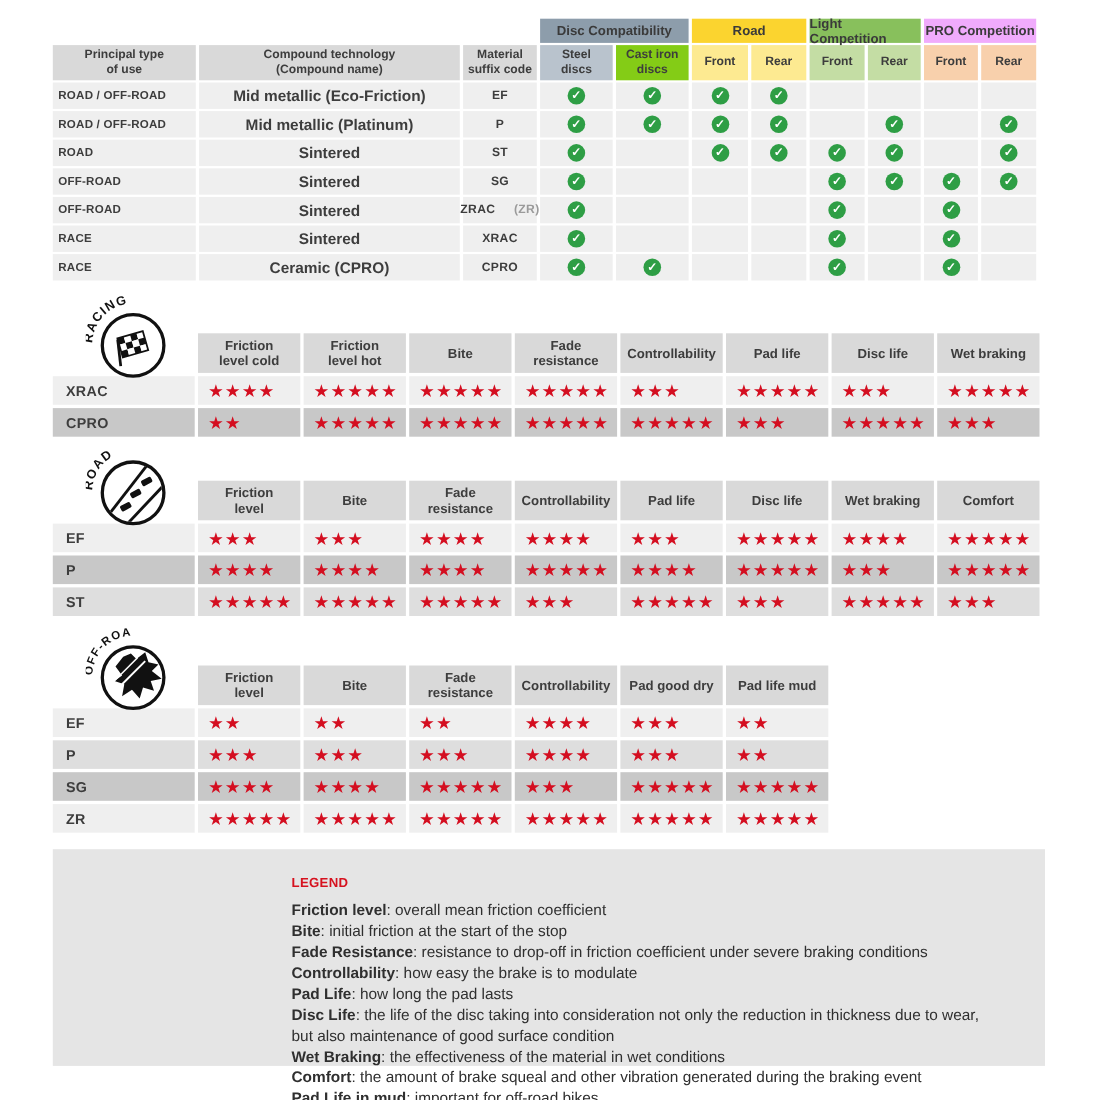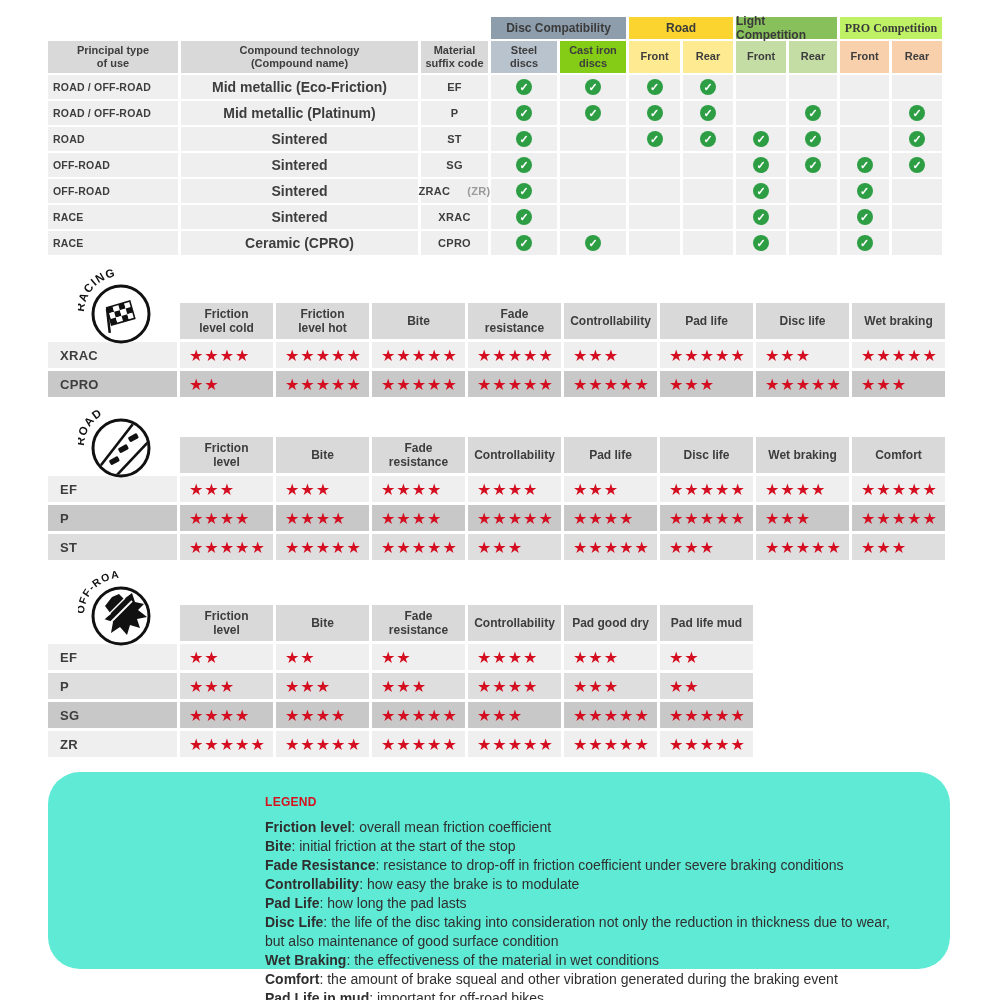--- a/index.html
+++ b/index.html
@@ -60,38 +60,37 @@
     color:#d40e20; font-size:16px; letter-spacing:1px;
     font-family:"DejaVu Sans", sans-serif;
   }
   .shade-light { background:#efefef; }
   .shade-medium { background:#dedede; }
   .shade-dark { background:#c8c8c8; }
   .section-icon { position:absolute; }
   
   .legend {
     position:absolute; left:48px; top:772px; width:902px; height:197px;
-    background:#5eead4;
-    border-radius:32px;
+    background:#e5e5e5;
   }
   .legend-inner { padding:23px 20px 0 217px; }
   .legend-title { color:#d6121f; font-weight:bold; font-size:12px; letter-spacing:.3px; margin-bottom:9px; }
   .legend-item { font-size:14px; line-height:19px; color:#2f2f2f; }
   .legend-item b { color:#2f2f2f; }
 </style>
 </head>
 <body>
 
 <div class="page">
   <div class="compat">
       <div class="spacer3"></div>
       <div class="group-cell" style="background: rgb(141, 157, 171);">Disc Compatibility</div>
       <div class="group-cell" style="background: rgb(251, 212, 47);">Road</div>
       <div class="group-cell" style="background: rgb(136, 192, 92);">Light Competition</div>
-      <div class="group-cell" style="background: #bef264; font-family: Liberation Serif, serif;">PRO Competition</div>
+      <div class="group-cell" style="background: #f0abfc;">PRO Competition</div>
       <div class="hdr-cell">Principal type
 of use</div>
       <div class="hdr-cell">Compound technology
 (Compound name)</div>
       <div class="hdr-cell">Material
 suffix code</div>
       <div class="hdr-cell sub-cell" style="background: rgb(185, 195, 205);">Steel
 discs</div>
       <div class="hdr-cell sub-cell" style="background: #84cc16;">Cast iron
 discs</div>

